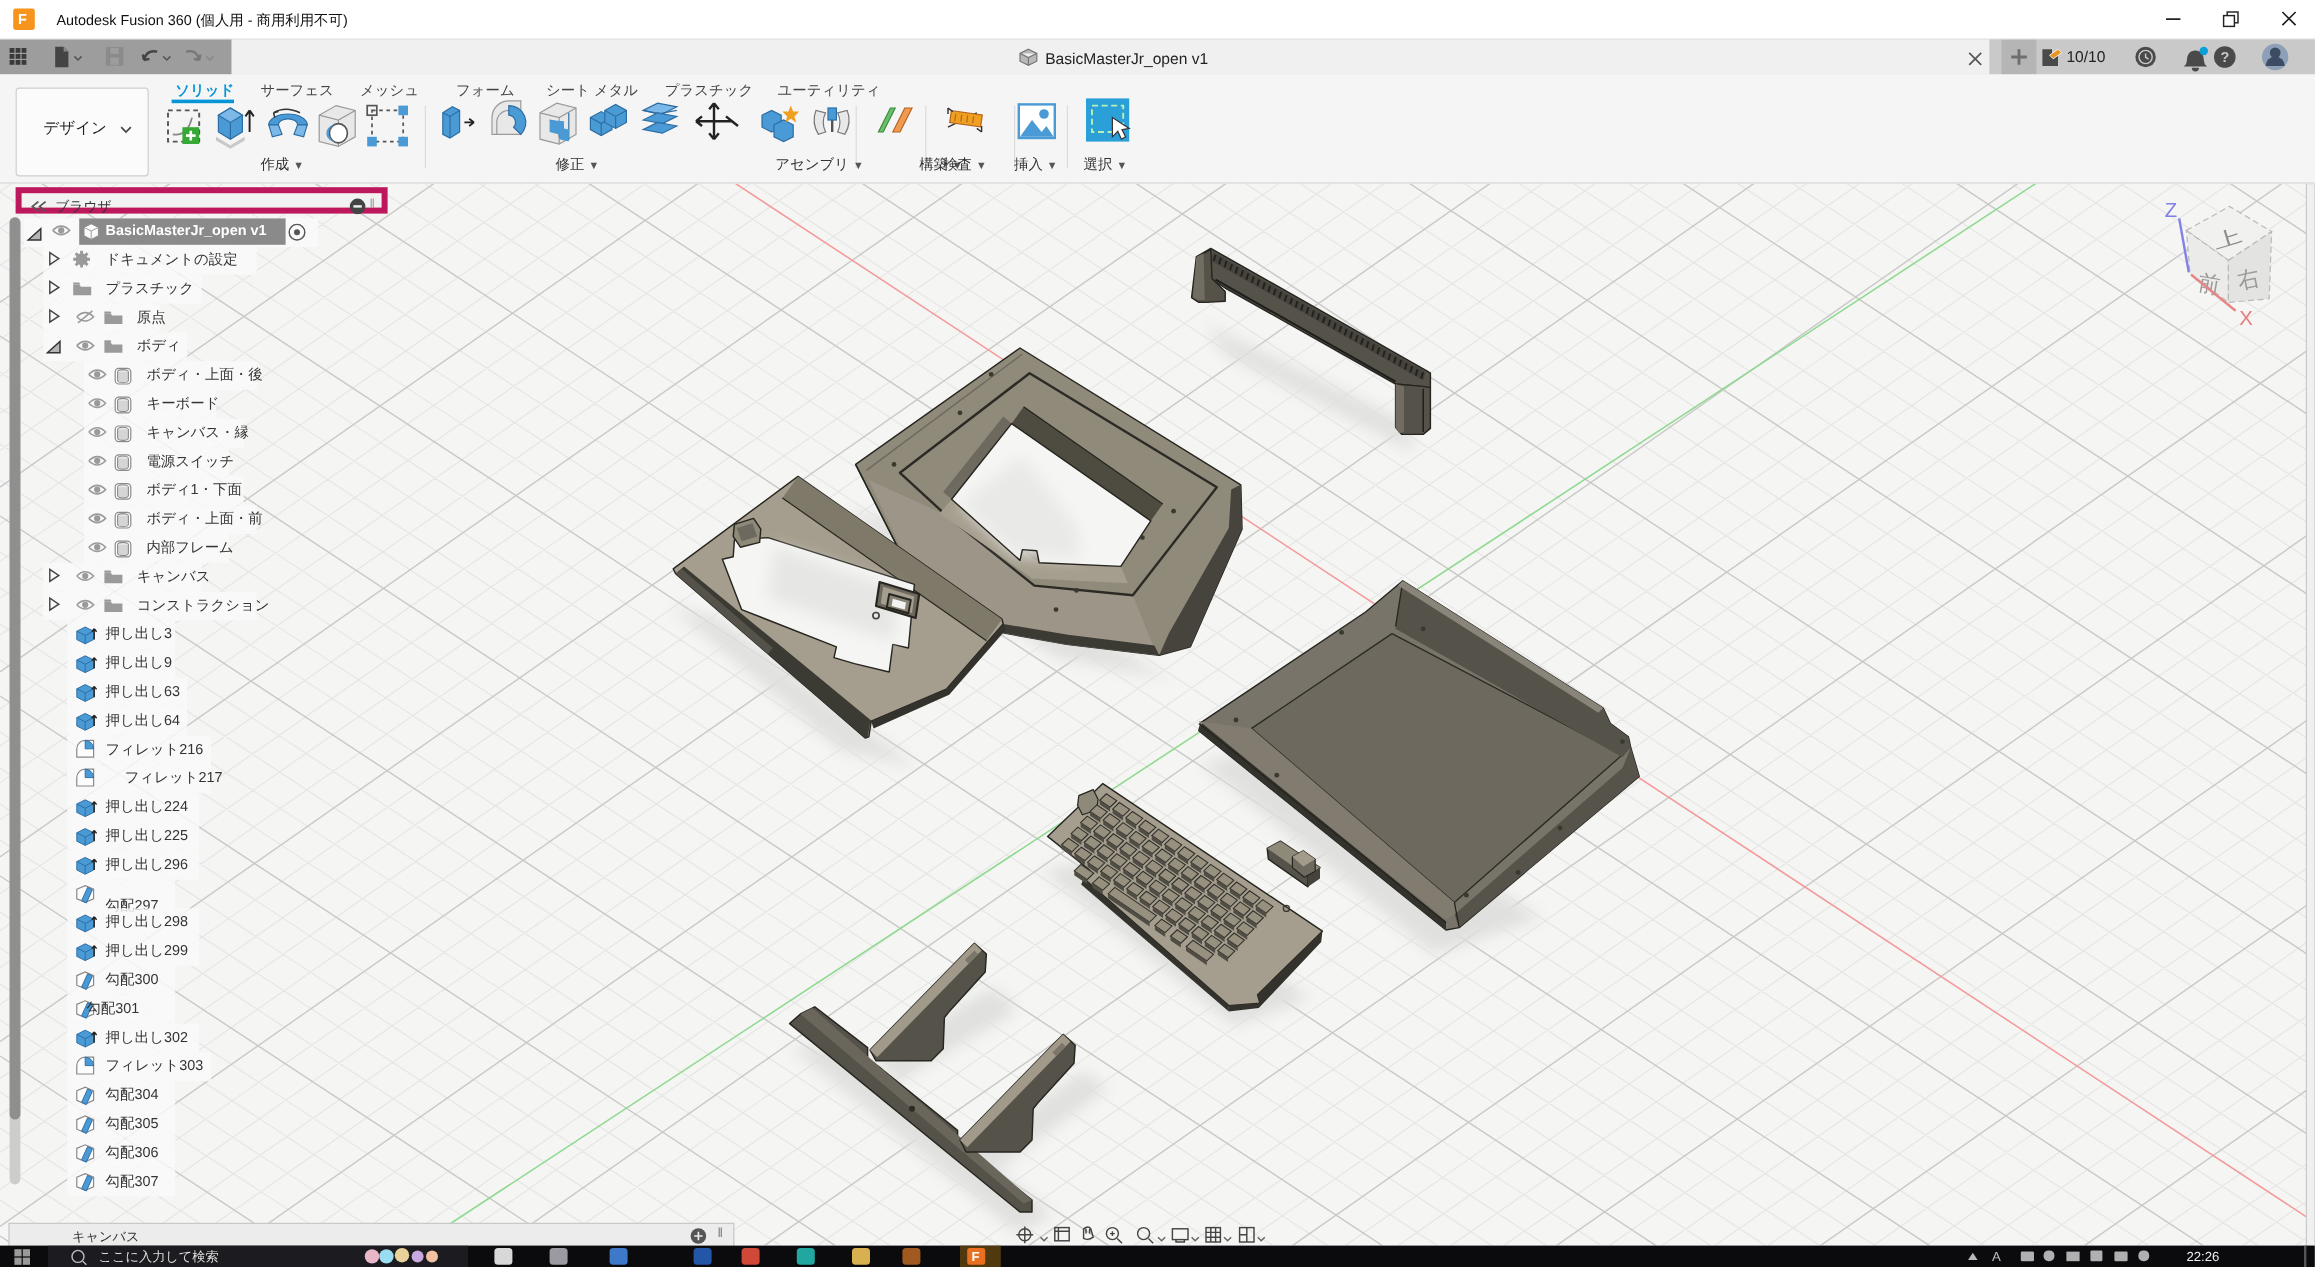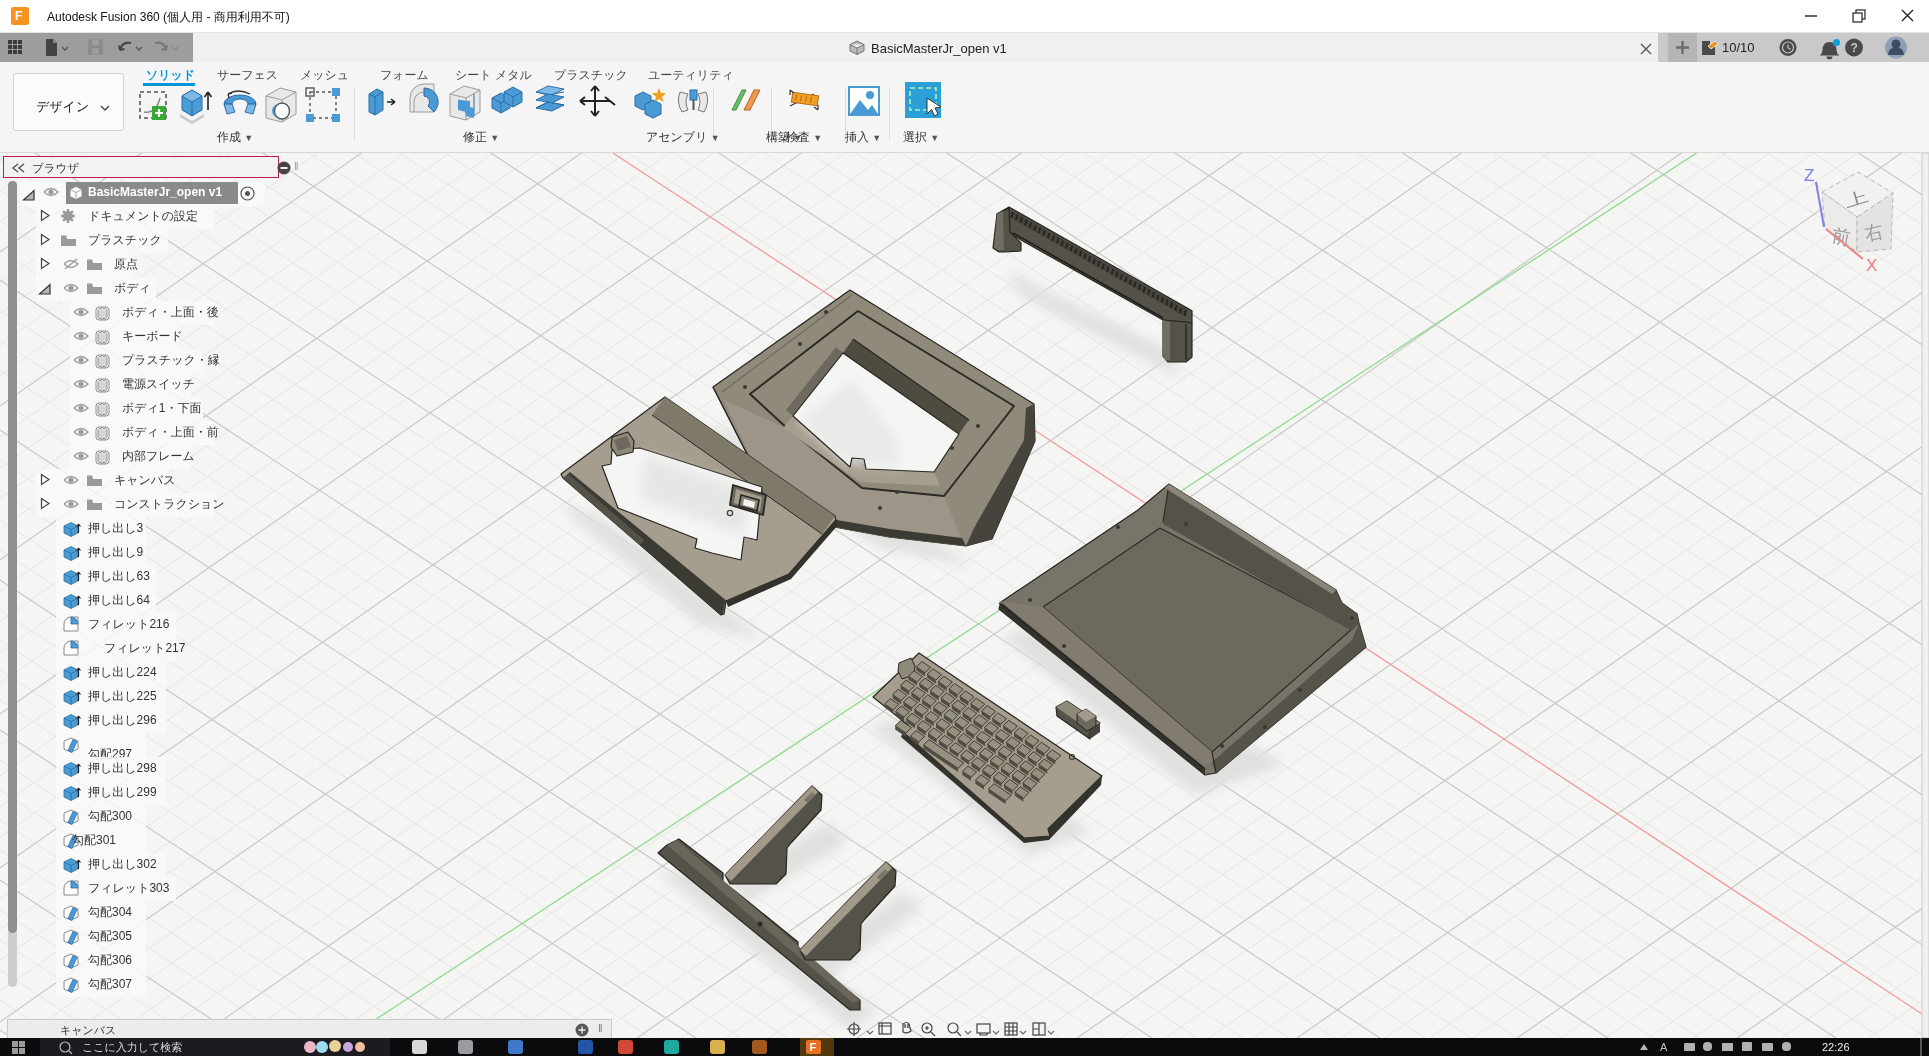--- a/index.html
+++ b/index.html
@@ -4,21 +4,21 @@
 *{margin:0;padding:0;box-sizing:border-box}
 html,body{width:1929px;height:1056px;overflow:hidden;font-family:"Liberation Sans",sans-serif;background:#f5f5f4}
 .abs{position:absolute}
 #titlebar{position:absolute;left:0;top:0;width:1929px;height:33px;background:#ffffff;border-bottom:1px solid #e3e3e3}
 #titlebar .ttext{position:absolute;left:47px;top:9px;font-size:12px;color:#111}
 #band{position:absolute;left:0;top:33px;width:1929px;height:29px;background:#c9c9c9}
 #qat{position:absolute;left:0;top:33px;width:193px;height:29px;background:#9d9d9d}
 #doctab{position:absolute;left:193px;top:33px;width:1465px;height:29px;background:#f0f0f0}
 #tabright{position:absolute;left:1658px;top:33px;width:271px;height:29px;background:#c9c9c9}
 #ribbon{position:absolute;left:0;top:62px;width:1929px;height:91px;background:#f5f5f5;border-bottom:1px solid #d7d7d7}
-#designbox{position:absolute;left:13px;top:11px;width:111px;height:58px;background:#fbfbfb;border:1px solid #d0d0d0;border-radius:3px}
+#designbox{position:absolute;left:13px;top:11px;width:111px;height:74px;background:#fbfbfb;border:1px solid #d0d0d0;border-radius:3px}
 .rtab{position:absolute;top:5px;font-size:12px;color:#444}
 .rtab.active{color:#0696d7;font-weight:bold}
 .rlabel{position:absolute;top:67px;font-size:12px;color:#333}
 #viewport{position:absolute;left:0;top:153px;width:1929px;height:885px}
 
 #browser{position:absolute;left:0;top:153px;width:340px;height:885px}
 .brow{position:absolute;height:22px;display:flex;align-items:center;font-size:12px;color:#333;white-space:nowrap}
 .chip{background:rgba(250,250,250,0.82);padding:0 8px 0 0;height:24px;display:flex;align-items:center}
 #commentbar{position:absolute;left:7px;top:1019px;width:605px;height:21px;background:#ececec;border:1px solid #c9c9c9;font-size:11px;color:#333}
 #taskbar{position:absolute;left:0;top:1038px;width:1929px;height:18px;background:#0b0b0e}
@@ -531,21 +531,21 @@
     <div class="rlabel" style="left:646px">アセンブリ <span style="font-size:9px;color:#555">▼</span></div>
     <div class="rlabel" style="left:766px">構築 <span style="font-size:9px;color:#555">▼</span></div>
     <div class="rlabel" style="left:786px">検査 <span style="font-size:9px;color:#555">▼</span></div>
     <div class="rlabel" style="left:845px">挿入 <span style="font-size:9px;color:#555">▼</span></div>
     <div class="rlabel" style="left:903px">選択 <span style="font-size:9px;color:#555">▼</span></div>
 </div>
 
 <div id="browser">
     <div class="abs" style="left:8px;top:28px;width:9px;height:806px;background:#cdcdcd;border-radius:5px"></div>
     <div class="abs" style="left:8px;top:28px;width:9px;height:752px;background:#8f8f8f;border-radius:5px"></div>
-    <div class="abs" style="left:3px;top:3px;width:276px;height:22px;background:#f2f2f2;border:1px solid #be185d">
+    <div class="abs" style="left:13px;top:3px;width:310px;height:22px;background:#f2f2f2;border:5px solid #be185d">
 <svg class="abs" style="left:7px;top:6px" width="16" height="10">
         <path d="M7 1 L2 5 L7 9 M13 1 L8 5 L13 9" fill="none" stroke="#555" stroke-width="1.5"></path>
       </svg>
 <div class="abs" style="left:28px;top:4px;font-size:11.5px;color:#333">ブラウザ</div>
 <svg class="abs" style="left:273px;top:4px" width="14" height="14">
         <circle cx="7" cy="7" r="6.5" fill="#444"></circle>
         <rect x="3.5" y="6" width="7" height="2" fill="#f2f2f2"></rect>
       </svg>
 <div class="abs" style="left:290px;top:3px;color:#999;font-size:11px">‖</div>
 </div>
@@ -661,21 +661,21 @@
       <div class="chip" style="position:absolute;left:0;top:-1px;width:132.5px"></div>
       <svg class="abs" style="left:2px;top:3px" width="18" height="14">
         <path d="M2 7 q7 -7 14 0 q-7 7 -14 0" fill="none" stroke="#9a9a9a" stroke-width="1.3"></path>
         <circle cx="9" cy="7" r="2.6" fill="#9a9a9a"></circle>
       </svg>
       <svg class="abs" style="left:24px;top:2px" width="17" height="17">
         <rect x="2" y="3" width="13" height="13" rx="3" fill="#fdfdfd" stroke="#8a8a8a" stroke-width="1"></rect>
         <ellipse cx="8.5" cy="6" rx="4.5" ry="2" fill="#e8e8e8" stroke="#8a8a8a" stroke-width="0.9"></ellipse>
         <path d="M4 6 v7 a4.5 2 0 0 0 9 0 v-7" fill="#d5d5d5" stroke="#8a8a8a" stroke-width="0.9"></path>
       </svg>
-      <div class="abs" style="left:52px;top:2px">プラスチック・縁</div>
+      <div class="abs" style="left:52px;top:2px">キャンバス・縁</div>
     </div>
     <div class="brow" style="left:70px;top:221px">
       <div class="chip" style="position:absolute;left:0;top:-1px;width:121.0px"></div>
       <svg class="abs" style="left:2px;top:3px" width="18" height="14">
         <path d="M2 7 q7 -7 14 0 q-7 7 -14 0" fill="none" stroke="#9a9a9a" stroke-width="1.3"></path>
         <circle cx="9" cy="7" r="2.6" fill="#9a9a9a"></circle>
       </svg>
       <svg class="abs" style="left:24px;top:2px" width="17" height="17">
         <rect x="2" y="3" width="13" height="13" rx="3" fill="#fdfdfd" stroke="#8a8a8a" stroke-width="1"></rect>
         <ellipse cx="8.5" cy="6" rx="4.5" ry="2" fill="#e8e8e8" stroke="#8a8a8a" stroke-width="0.9"></ellipse>

